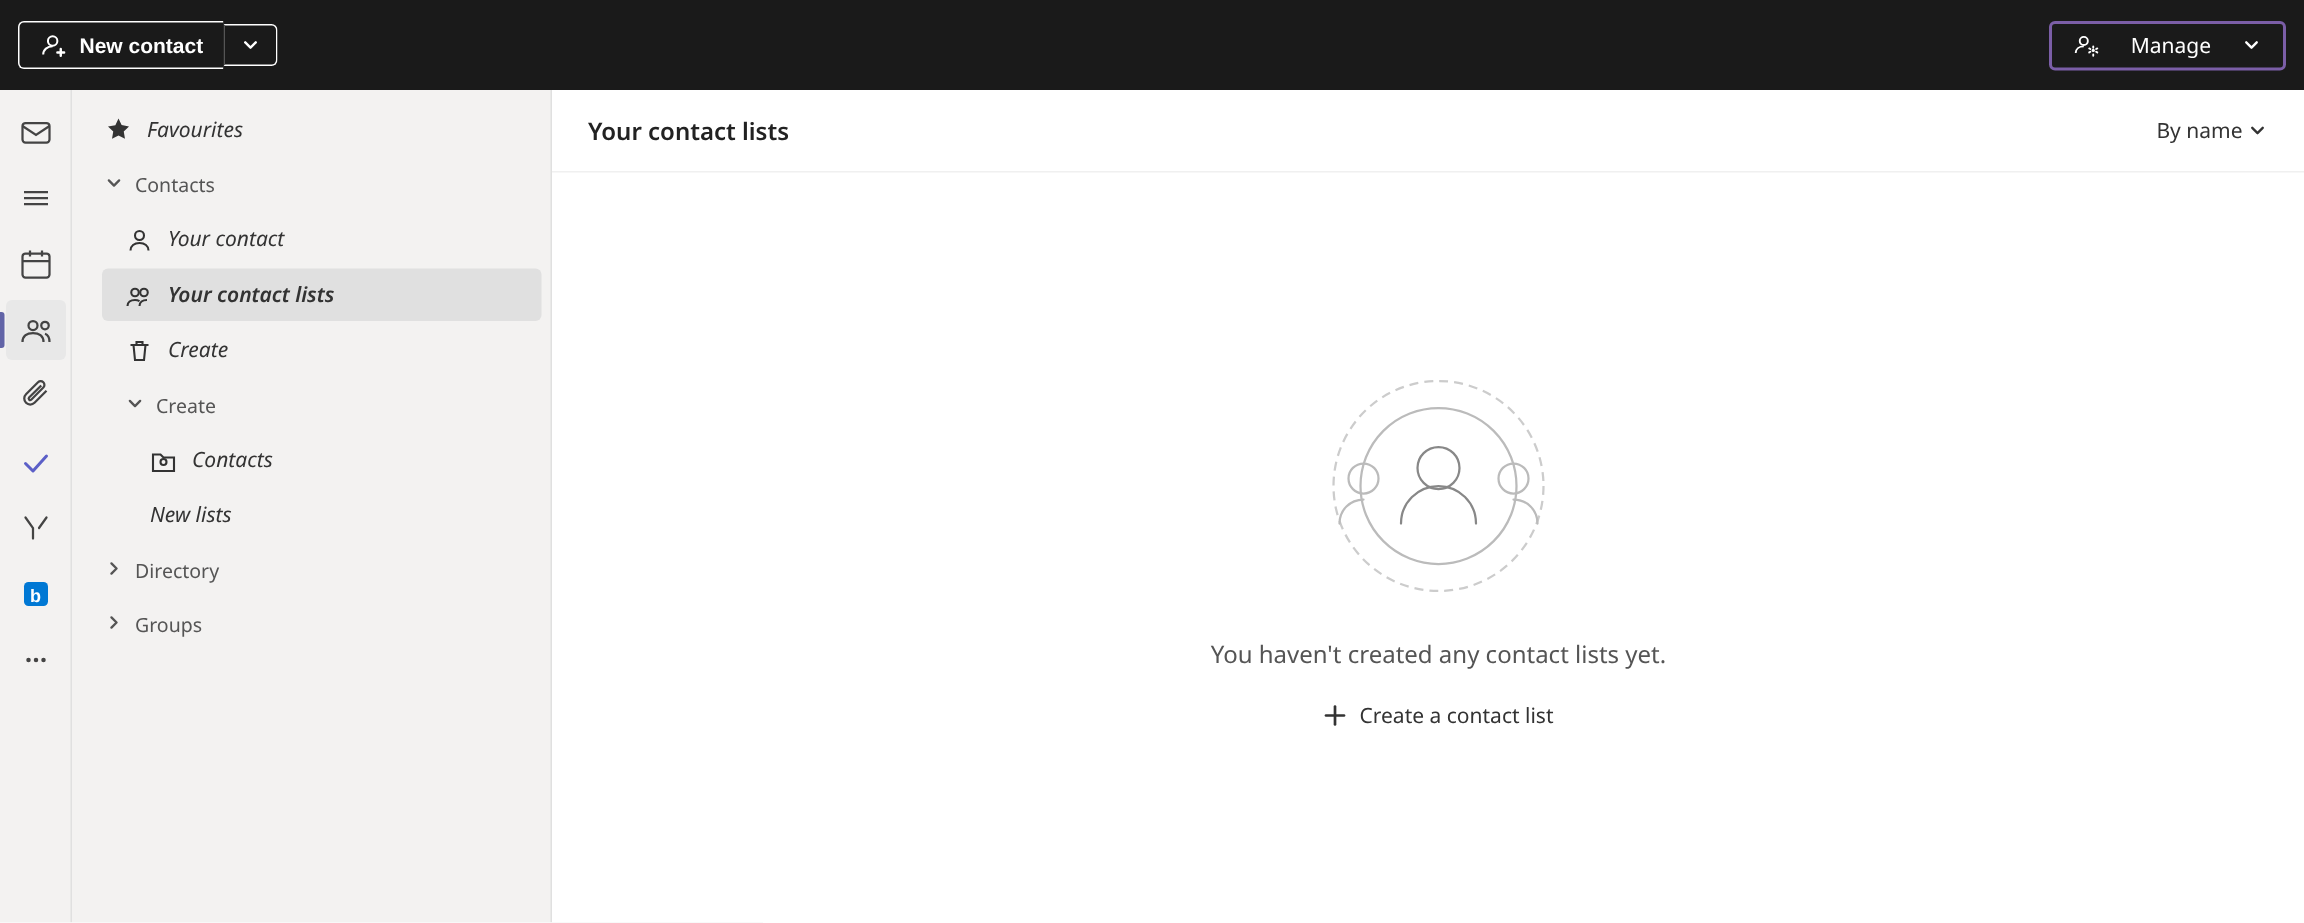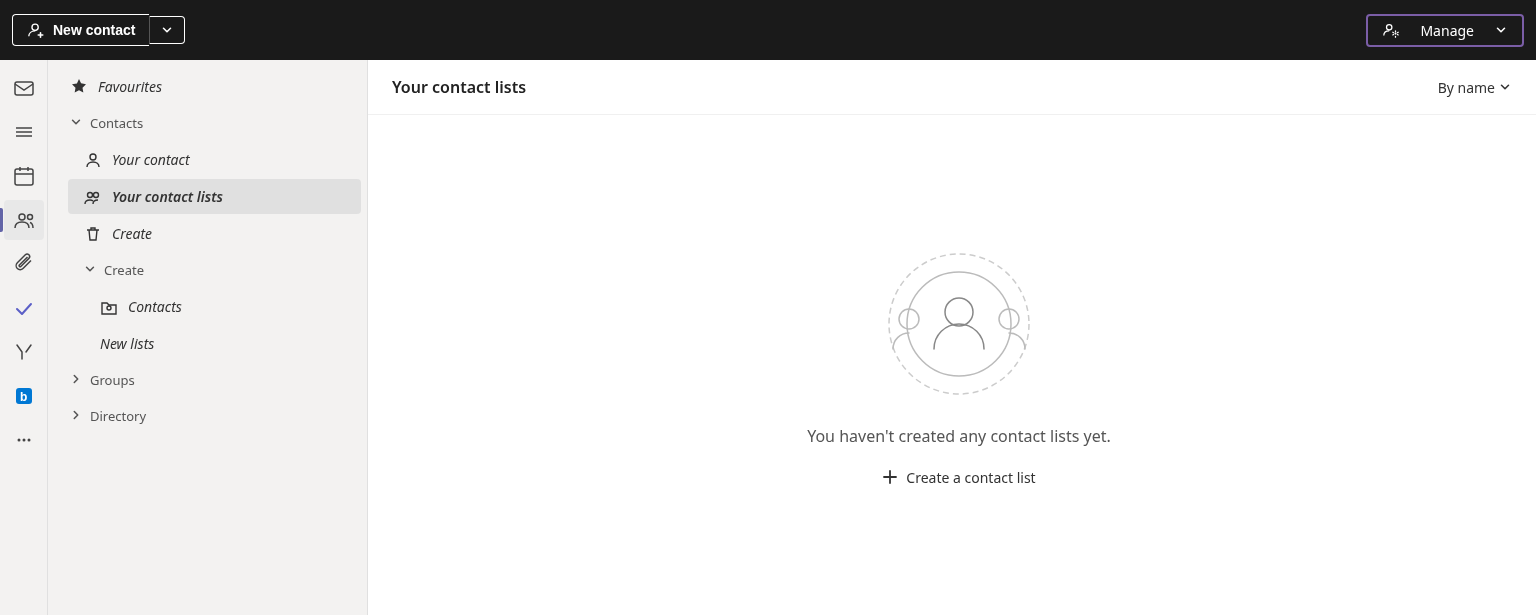--- a/index.html
+++ b/index.html
@@ -427,30 +427,30 @@
     <div class="sidebar-item indent-2">
       <span>New lists</span>
     </div>
 
     <div class="sidebar-section-header">
       <span>
         <svg viewBox="0 0 14 14" width="12" height="12" fill="none" stroke="#555" stroke-width="1.8">
           <path d="M5 3l4 4-4 4" stroke-linecap="round" stroke-linejoin="round"></path>
         </svg>
       </span>
-      <span>Groups</span>
+      <span>Directory</span>
     </div>
 
     <div class="sidebar-section-header">
       <span>
         <svg viewBox="0 0 14 14" width="12" height="12" fill="none" stroke="#555" stroke-width="1.8">
           <path d="M5 3l4 4-4 4" stroke-linecap="round" stroke-linejoin="round"></path>
         </svg>
       </span>
-      <span>Directory</span>
+      <span>Groups</span>
     </div>
   </div>
 
   <div class="content">
     <div class="content-header">
       <span class="content-title">Your contact lists</span>
       <button class="sort-btn">
         <span>By name</span>
         <svg viewBox="0 0 16 16" width="14" height="14" fill="none">
           <path d="M4 6l4 4 4-4" stroke="#333" stroke-width="1.8" stroke-linecap="round" stroke-linejoin="round"></path>

